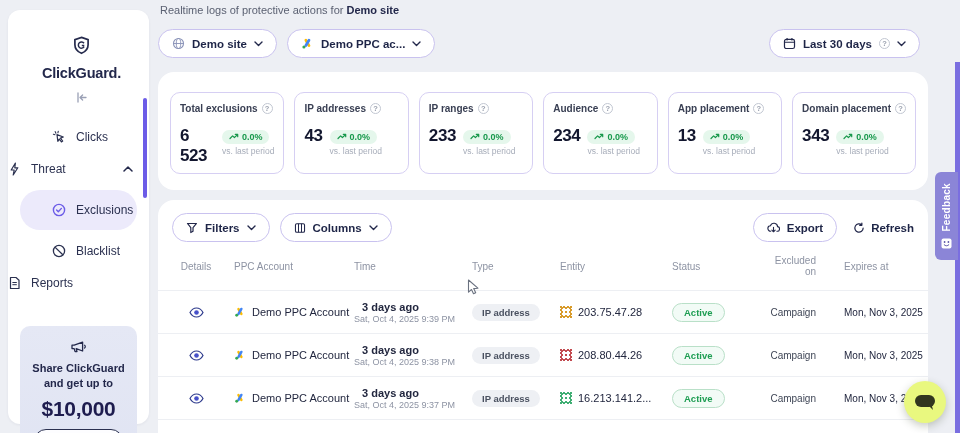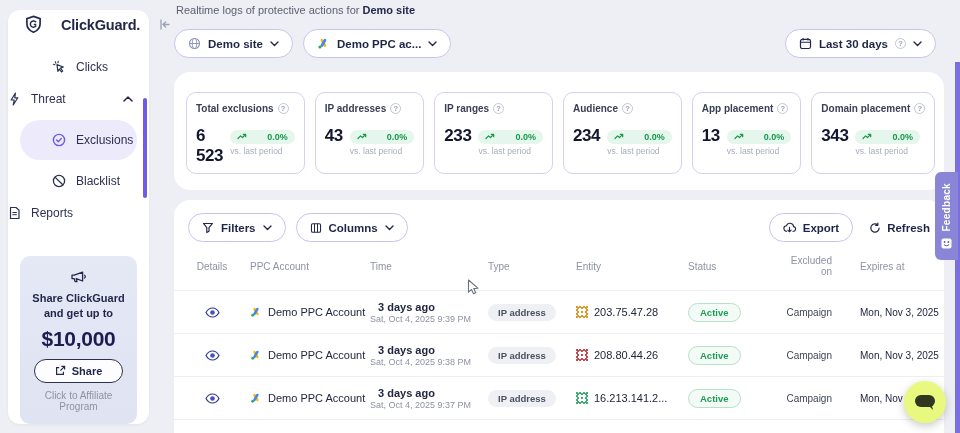--- a/index.html
+++ b/index.html
@@ -16,21 +16,21 @@
   
   .sidebar {
     position:absolute; left:8px; top:10px; width:141px; height:414px;
     background:#fff; border-radius:12px; box-shadow:0 1px 3px rgba(30,35,70,.06);
     display:flex; flex-direction:column;
   }
   .sidebar-scrollbar {
     position:absolute; right:2px; top:88px; width:4px; height:100px;
     background:#6c5ce7; border-radius:4px;
   }
-  .logo-row { display:flex; align-items:center; gap:18px; padding:5px 10px 6px 16px; }
+  .logo-row { display:flex; align-items:center; gap:10px; padding:26px 10px 6px 16px;flex-direction:column; }
   .logo-text { font-size:14.5px; font-weight:800; color:#23284b; letter-spacing:-.2px; flex:1; }
   .nav { margin-top:14px; }
   .nav-item {
     display:flex; align-items:center; gap:10px; height:26px;
     font-size:12px; font-weight:500; color:#2b3150; cursor:default;
   }
   .nav-item.child { padding-left:44px; }
   .nav-item .spacer { flex:1; }
   .nav-item.selected {
     background:#eceafb; border-radius:999px; margin:2px 12px; padding-left:32px; height:40px;
@@ -45,21 +45,21 @@
   .promo-head { font-size:11px; font-weight:700; color:#23284b; line-height:1.35; }
   .promo-amount { font-size:21px; font-weight:800; color:#1e1c4e; margin:6px 0 8px; letter-spacing:-.3px; }
   .share-btn {
     display:flex; align-items:center; justify-content:center; gap:6px;
     border:1px solid #2b3150; border-radius:999px; background:#fdfdff;
     height:24px; margin:0 4px 7px; font-size:11px; font-weight:700; color:#23284b; cursor:pointer;
   }
   .promo-foot { font-size:10px; color:#8d93a5; }
 
   
-  .main { position:absolute; left:174px; top:0; width:770px; height:433px; }
+  .main { position:absolute; left:158px; top:0; width:770px; height:433px; }
   .page-subtitle { position:absolute; top:4px; left:2px; font-size:11px; color:#5b6172; }
   .page-subtitle b { color:#23284b; font-weight:700; }
 
   .pill {
     display:inline-flex; align-items:center; gap:7px;
     border:1px solid #c9c2ef; border-radius:999px; background:#fff;
     height:29px; padding:0 13px; font-size:11.5px; font-weight:600; color:#1e2547; cursor:pointer;
   }
   .filter-row { position:absolute; top:29px; left:0; width:100%; display:flex; gap:10px; }
   .date-pill { position:absolute; right:8px; top:0; }
@@ -72,21 +72,21 @@
   .stat-card { flex:1; border:1px solid #d6cff3; border-radius:10px; padding:10px 9px; }
   .stat-label { display:flex; align-items:center; gap:4px; font-size:10px; font-weight:700; color:#3a4054; white-space:nowrap; }
   .help-dot {
     width:11px; height:11px; border:1px solid #c2c7d2; border-radius:50%; flex:none;
     color:#9aa0ae; font-size:7.5px; font-weight:700; display:inline-flex; align-items:center; justify-content:center;
   }
   .help-dot::before { content:"?"; }
   .stat-bottom { display:flex; align-items:flex-start; gap:7px; margin-top:12px; }
   .stat-value { font-size:17px; font-weight:800; color:#12162e; letter-spacing:-.4px; line-height:1.15; }
   .delta-badge {
-    display:inline-flex; align-items:center; gap:20px; background:#e5f7ec; color:#17984b;
+    display:inline-flex; align-items:center; gap:3px; background:#e5f7ec; color:#17984b;
     border-radius:999px; padding:2px 7px; font-size:9px; font-weight:700;
   }
   .stat-compare { font-size:8.5px; color:#a7adba; margin-top:2px; white-space:nowrap; }
 
   
   .table-panel {
     position:absolute; top:200px; left:0; width:770px; height:233px;
     background:#fff; border-radius:16px 16px 0 0; overflow:hidden;
   }
   .table-toolbar { display:flex; align-items:center; gap:10px; padding:13px 14px 0; }

